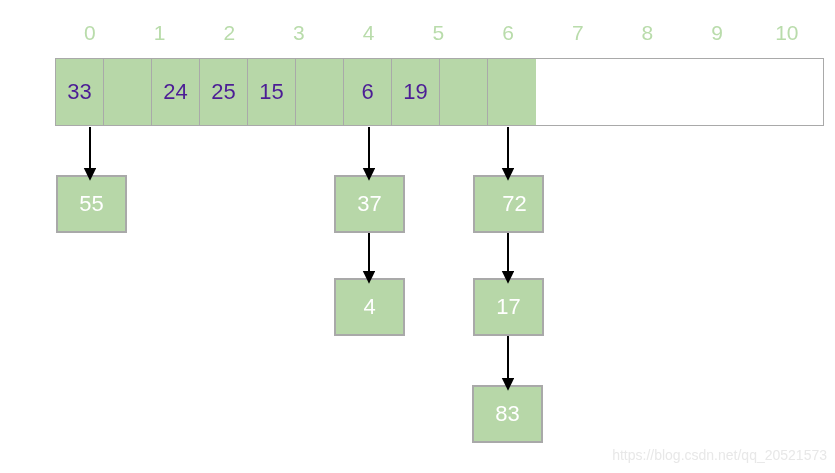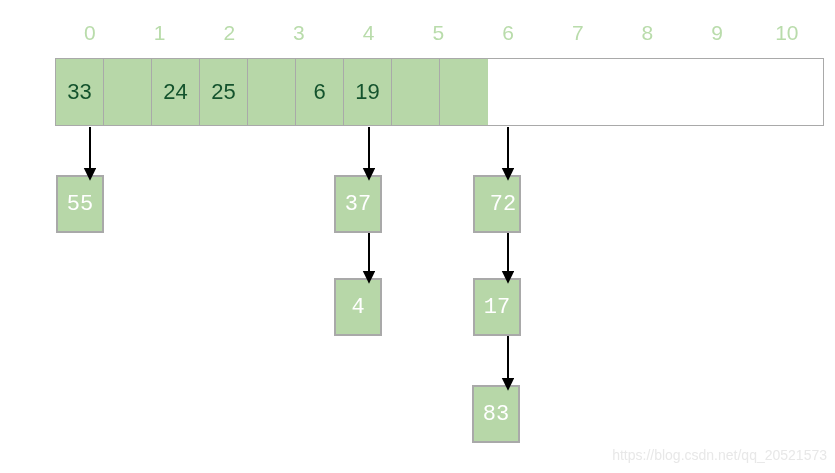--- a/index.html
+++ b/index.html
@@ -44,40 +44,40 @@
   .array-cell {
     width: 48px;
     height: 100%;
     box-sizing: border-box;
     background: #b7d7a8;
     border-right: 1px solid #a9a9a9;
     display: flex;
     align-items: center;
     justify-content: center;
     font-size: 22px;
-    color: #14532d;
+    color: #4c1d95;
     font-family: "Liberation Sans", sans-serif;
   }
   .array-cell:last-child {
     border-right: none;
   }
   
   .node-box {
     position: absolute;
-    width: 48px;
+    width: 71px;
     height: 58px;
     box-sizing: border-box;
     background: #b7d7a8;
     border: 2px solid #a9a9a9;
     display: flex;
     align-items: center;
     justify-content: center;
     font-size: 22px;
     color: #ffffff;
-    font-family: Liberation Mono, monospace;
+    font-family: Liberation Sans, sans-serif;
   }
   
   #arrow-layer {
     position: absolute;
     left: 0;
     top: 0;
     width: 835px;
     height: 473px;
     pointer-events: none;
   }
@@ -110,20 +110,21 @@
       <div class="index-label" style="left: 612.45px;">8</div>
       <div class="index-label" style="left: 682.15px;">9</div>
       <div class="index-label" style="left: 751.85px;">10</div>
     </div>
 
   <div id="array-row" style="width: 768.7px;">
       <div class="array-cell">33</div>
       <div class="array-cell"></div>
       <div class="array-cell">24</div>
       <div class="array-cell">25</div>
+      <div class="array-cell">15</div>
       <div class="array-cell"></div>
       <div class="array-cell">6</div>
       <div class="array-cell">19</div>
       <div class="array-cell"></div>
       <div class="array-cell"></div>
     </div>
 
   <div id="chain-layer">
       <div class="node-box" style="left: 56px; top: 175px;">55</div>
       <div class="node-box" style="left: 334px; top: 175px;">37</div>

